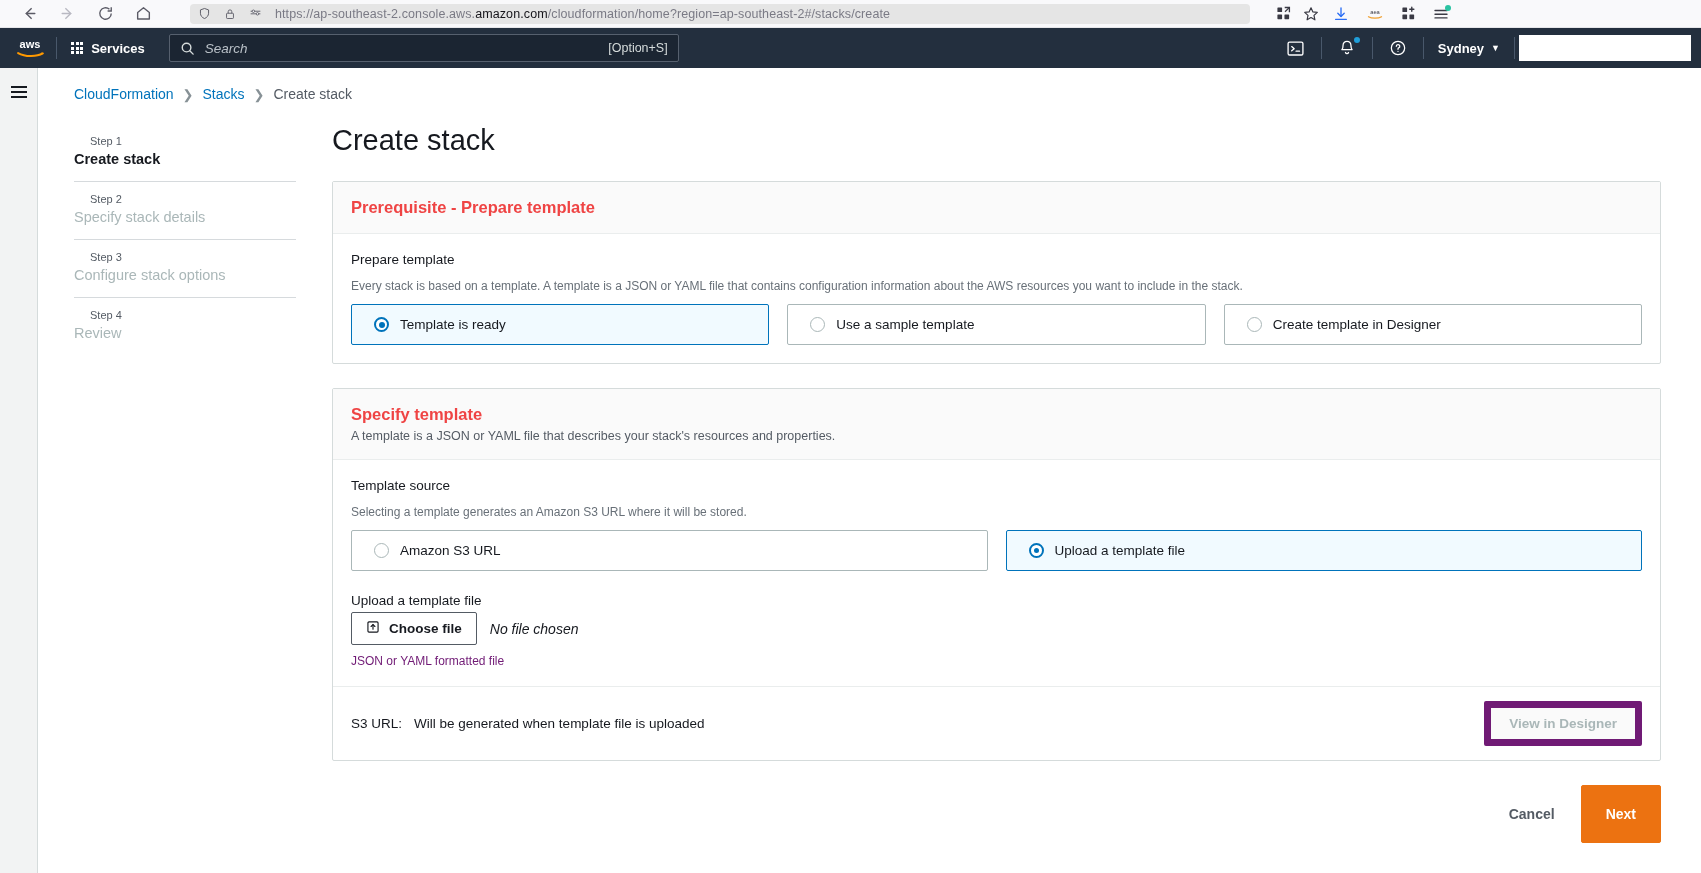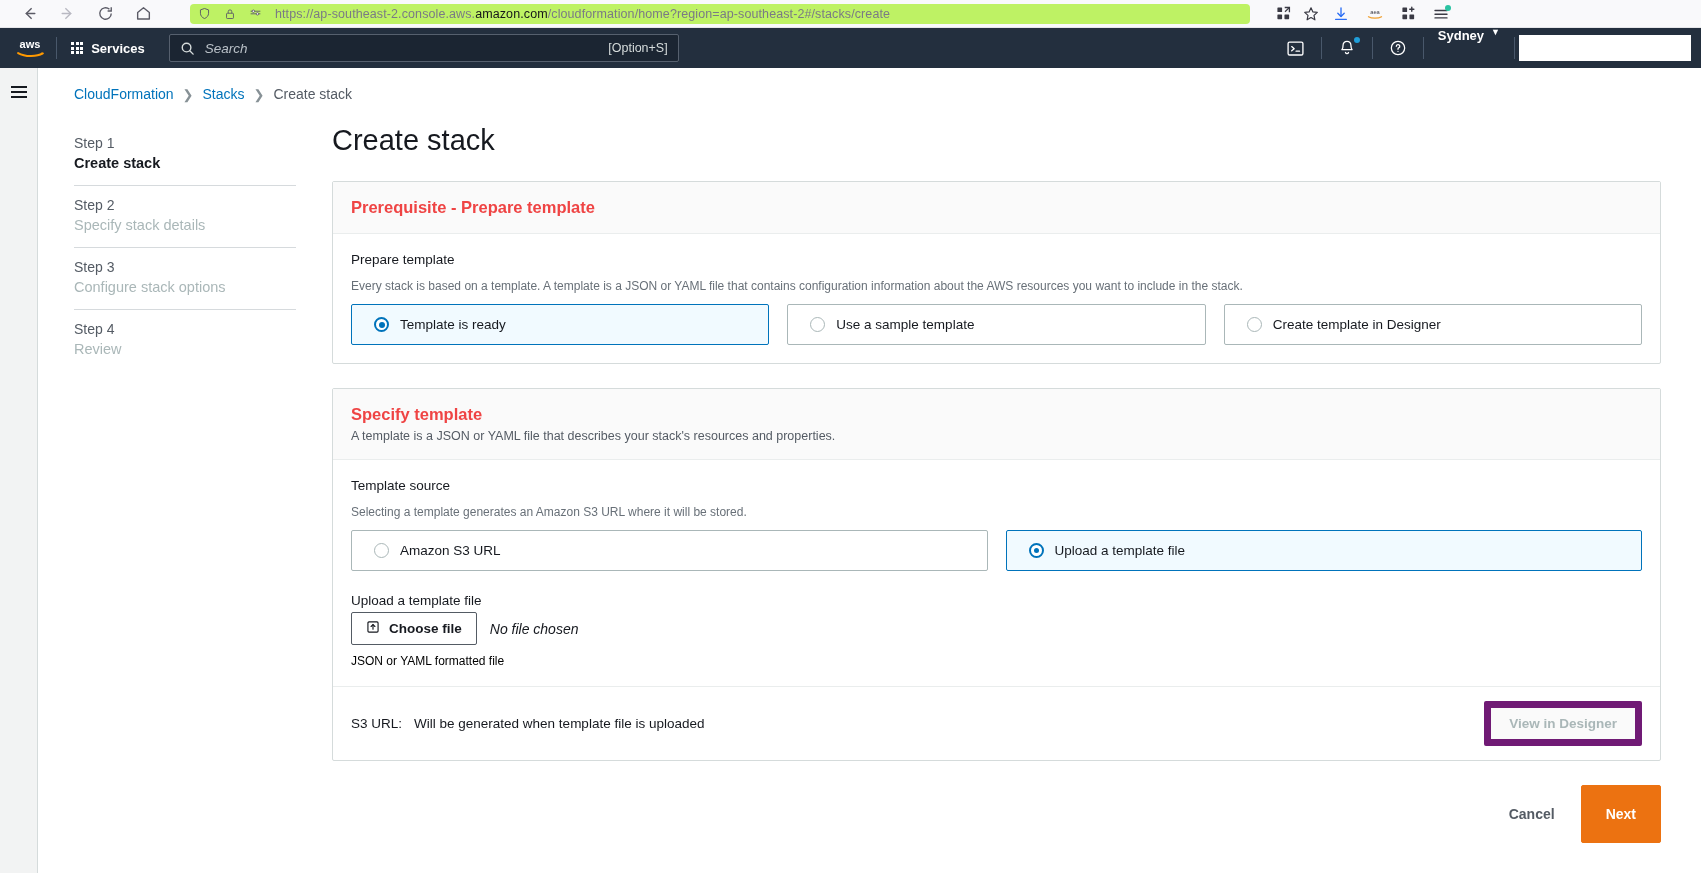--- a/index.html
+++ b/index.html
@@ -23,21 +23,21 @@
   .nav-btn {
     width: 22px; height: 22px;
     display: flex; align-items: center; justify-content: center;
     color: #5b5b66;
   }
   .nav-btn.disabled { color: #b9b9c2; }
   .urlbar {
     flex: 1;
     margin: 0 26px 0 36px;
     height: 20px;
-    background: #bef264;
+    background: #e5e5e5;
     border-radius: 4px;
     display: flex;
     align-items: center;
     padding: 0 8px;
     gap: 13px;
     max-width: 1060px;
   }
   .url-icon { color: #5b5b66; display: flex; align-items: center; }
   .url-text {
     font-size: 12.5px;
@@ -108,21 +108,21 @@
     padding: 0 16px; height: 100%;
     color: #ffffff; position: relative;
     cursor: pointer;
   }
   .bell-dot {
     position: absolute; top: 9px; right: 12px;
     width: 6px; height: 6px; border-radius: 50%;
     background: #1f9ed9;
   }
   .region-item {
-    display: flex; gap: 7px;
+    display: flex; align-items: center; gap: 7px;
     padding: 0 14px; height: 100%;
     font-size: 13px; font-weight: 700; cursor: pointer;
   }
   .account-box {
     width: 172px; height: 26px;
     background: #ffffff;
     margin: 0 10px 0 4px;
   }
   .caret { font-size: 9px; line-height: 1; }
 
@@ -158,21 +158,21 @@
   .main-row { display: flex; flex: 1; min-height: 0; }
   .step-nav {
     width: 258px;
     padding: 22px 0 0 36px;
     flex-shrink: 0;
   }
   .step {
     padding: 11px 28px 14px 0;
   }
   .step + .step { border-top: 1px solid #d6dadd; }
-  .step-num { font-size: 14px; color: #545b64; margin-bottom: 4px; }
+  .step-num { font-size: 11px; color: #545b64; margin-bottom: 4px; margin-left: 16px; }
   .step-title { font-size: 14.5px; color: #aab7b8; }
   .step.active .step-num { color: #545b64; }
   .step.active .step-title { color: #16191f; font-weight: 700; }
 
   .main-col { flex: 1; padding: 12px 40px 0 36px; min-width: 0; }
   .page-title {
     font-size: 29px; font-weight: 400; color: #16191f;
     margin: 10px 0 24px 0;
   }
 
@@ -242,21 +242,21 @@
   .choose-btn {
     display: flex; align-items: center; gap: 9px;
     border: 1px solid #545b64;
     border-radius: 2px;
     background: #ffffff;
     padding: 7px 14px;
     font-size: 13.5px; font-weight: 700; color: #16191f;
     cursor: pointer;
   }
   .no-file { font-size: 14px; font-style: italic; color: #16191f; }
-  .hint { font-size: 12px; color: #000000; margin-top: 9px; }
+  .hint { font-size: 12px; color: #701a75; margin-top: 9px; }
 
   .s3-row { display: flex; align-items: baseline; gap: 12px; font-size: 13.5px; }
   .s3-label { font-weight: 400; color: #16191f; }
   .s3-value { color: #16191f; }
   .btn-disabled {
     border: 7px solid #701a75;
     border-radius: 2px;
     background: #fafafa;
     color: #aab7b8;
     padding: 8px 18px;

